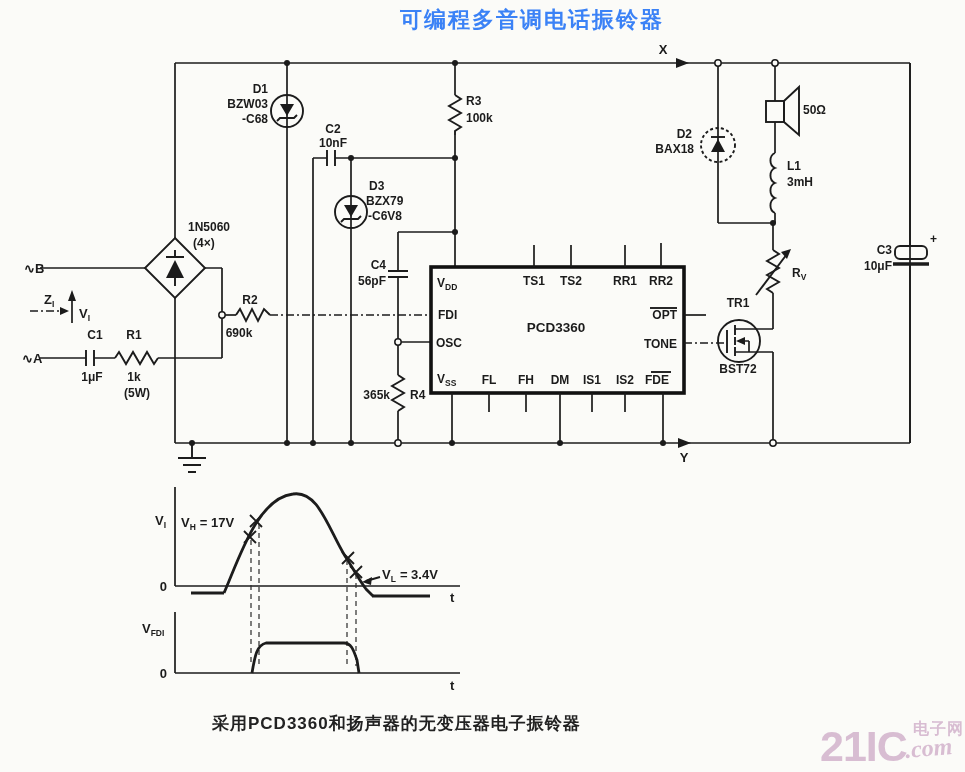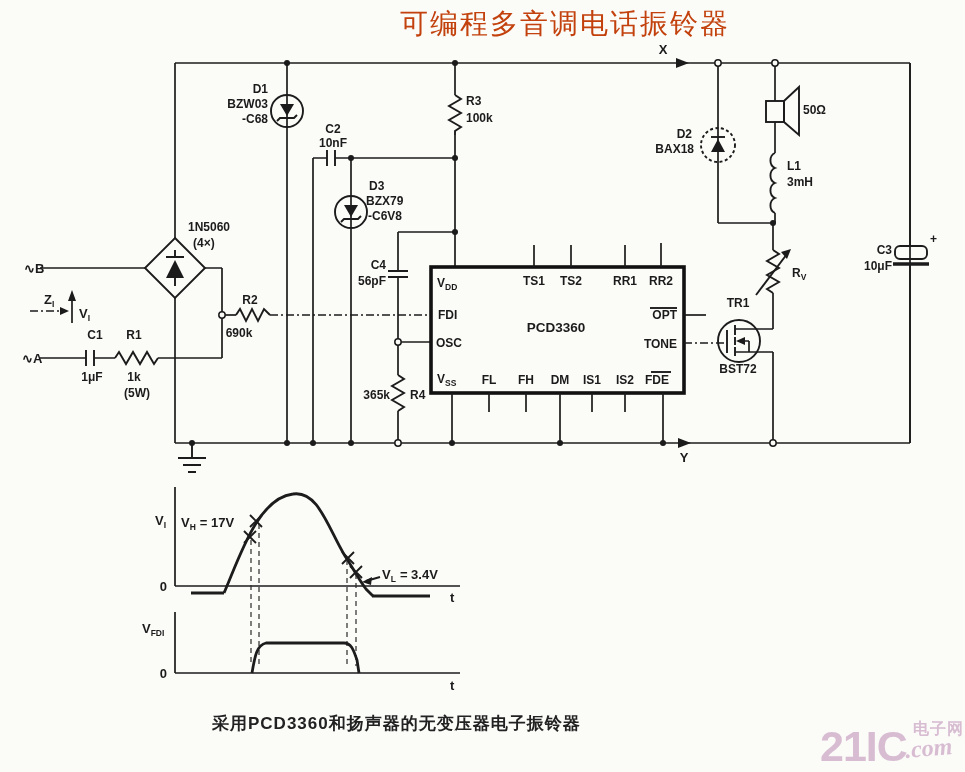--- a/index.html
+++ b/index.html
@@ -1,19 +1,19 @@
 <!DOCTYPE html>
 <html><head>
 <meta charset="utf-8">
 <style>
   html,body{margin:0;padding:0;}
   body{width:965px;height:772px;position:relative;background:#fbfbf8;
        font-family:"Liberation Sans",sans-serif;color:#1a1a1a;overflow:hidden;}
-  .page-title{position:absolute;left:400px;top:5px;font-size:28px;font-weight:normal;
-       letter-spacing:2px;color:#c2410c;}
+  .page-title{position:absolute;left:400px;top:5px;font-size:22px;font-weight:bold;
+       letter-spacing:2px;color:#3b82f6;}
   .caption{position:absolute;left:212px;top:712px;font-size:17px;font-weight:bold;
        letter-spacing:1px;color:#222;}
   .logo{position:absolute;left:808px;top:718px;width:156px;height:50px;color:#d8bdd2;}
   .logo-brand{position:absolute;left:12px;top:4px;font-size:43px;font-weight:bold;
        letter-spacing:-1px;text-align:center;}
   .logo-cn{position:absolute;right:0px;top:1px;font-size:16px;font-weight:bold;letter-spacing:1px;}
   .logo-com{position:absolute;left:97px;top:17px;font-family:"Liberation Serif",serif;
        font-style:italic;font-weight:bold;font-size:24px;transform:rotate(-5deg);}
   svg text{font-family:"Liberation Sans",sans-serif;font-weight:bold;fill:#1b1b1b;}
   .lbl{font-size:12px;}

